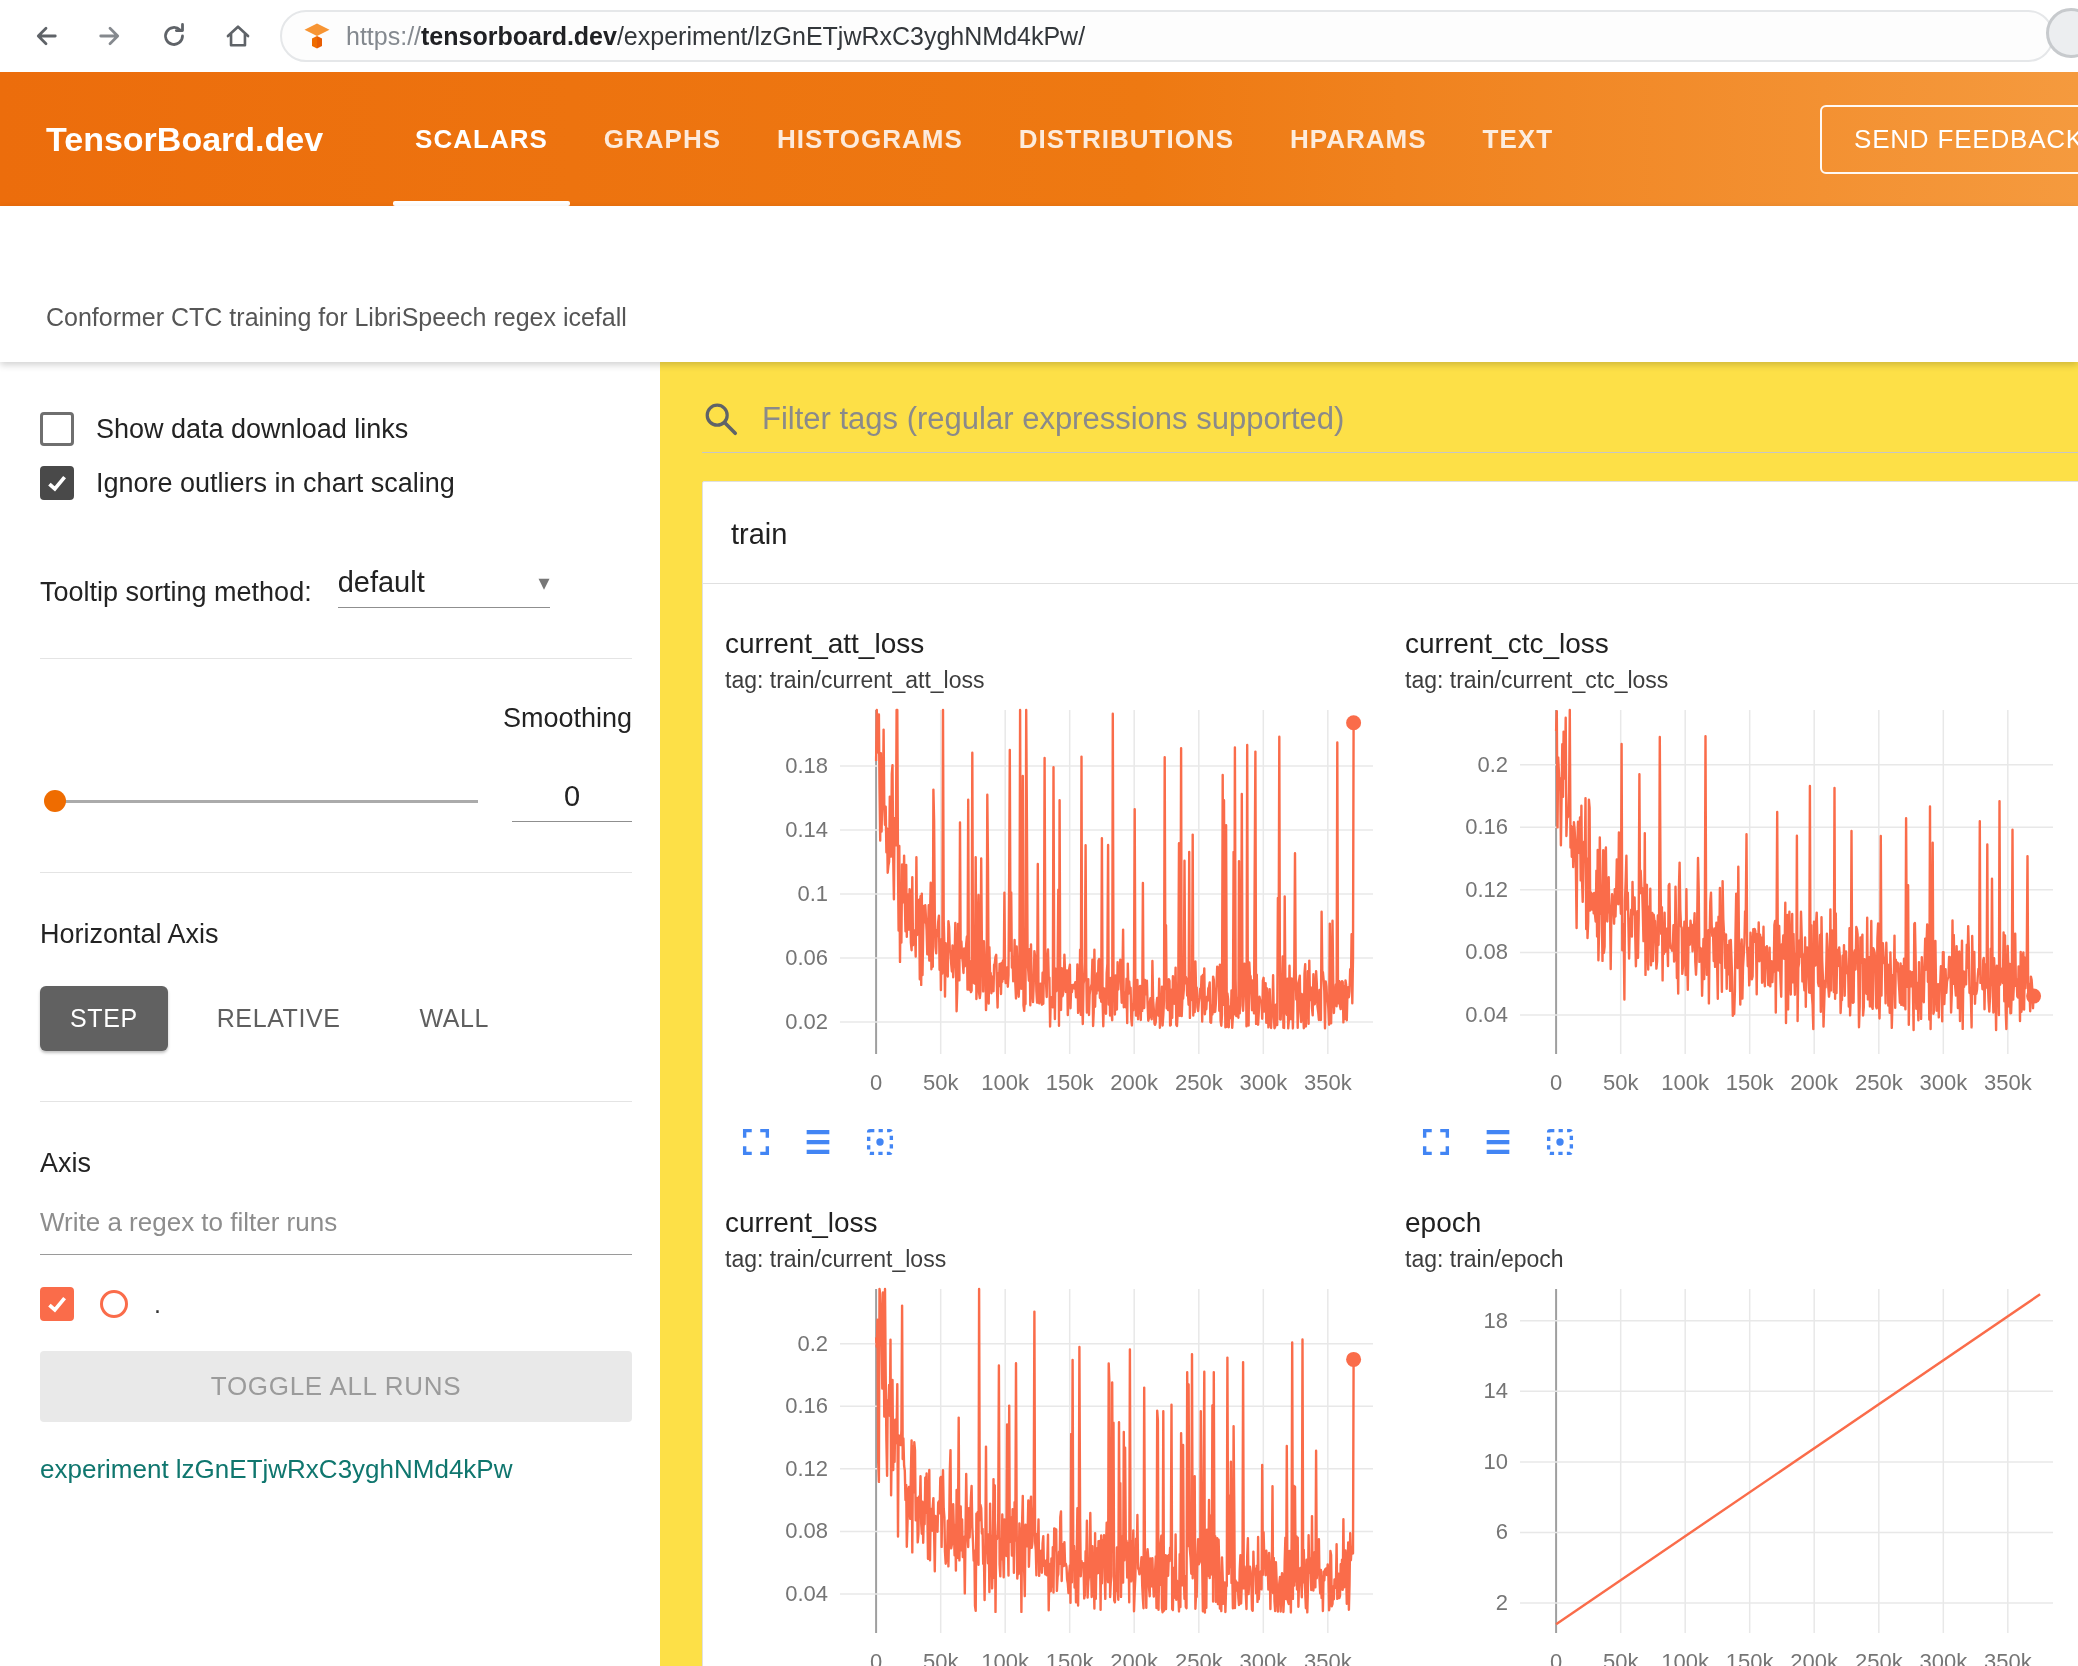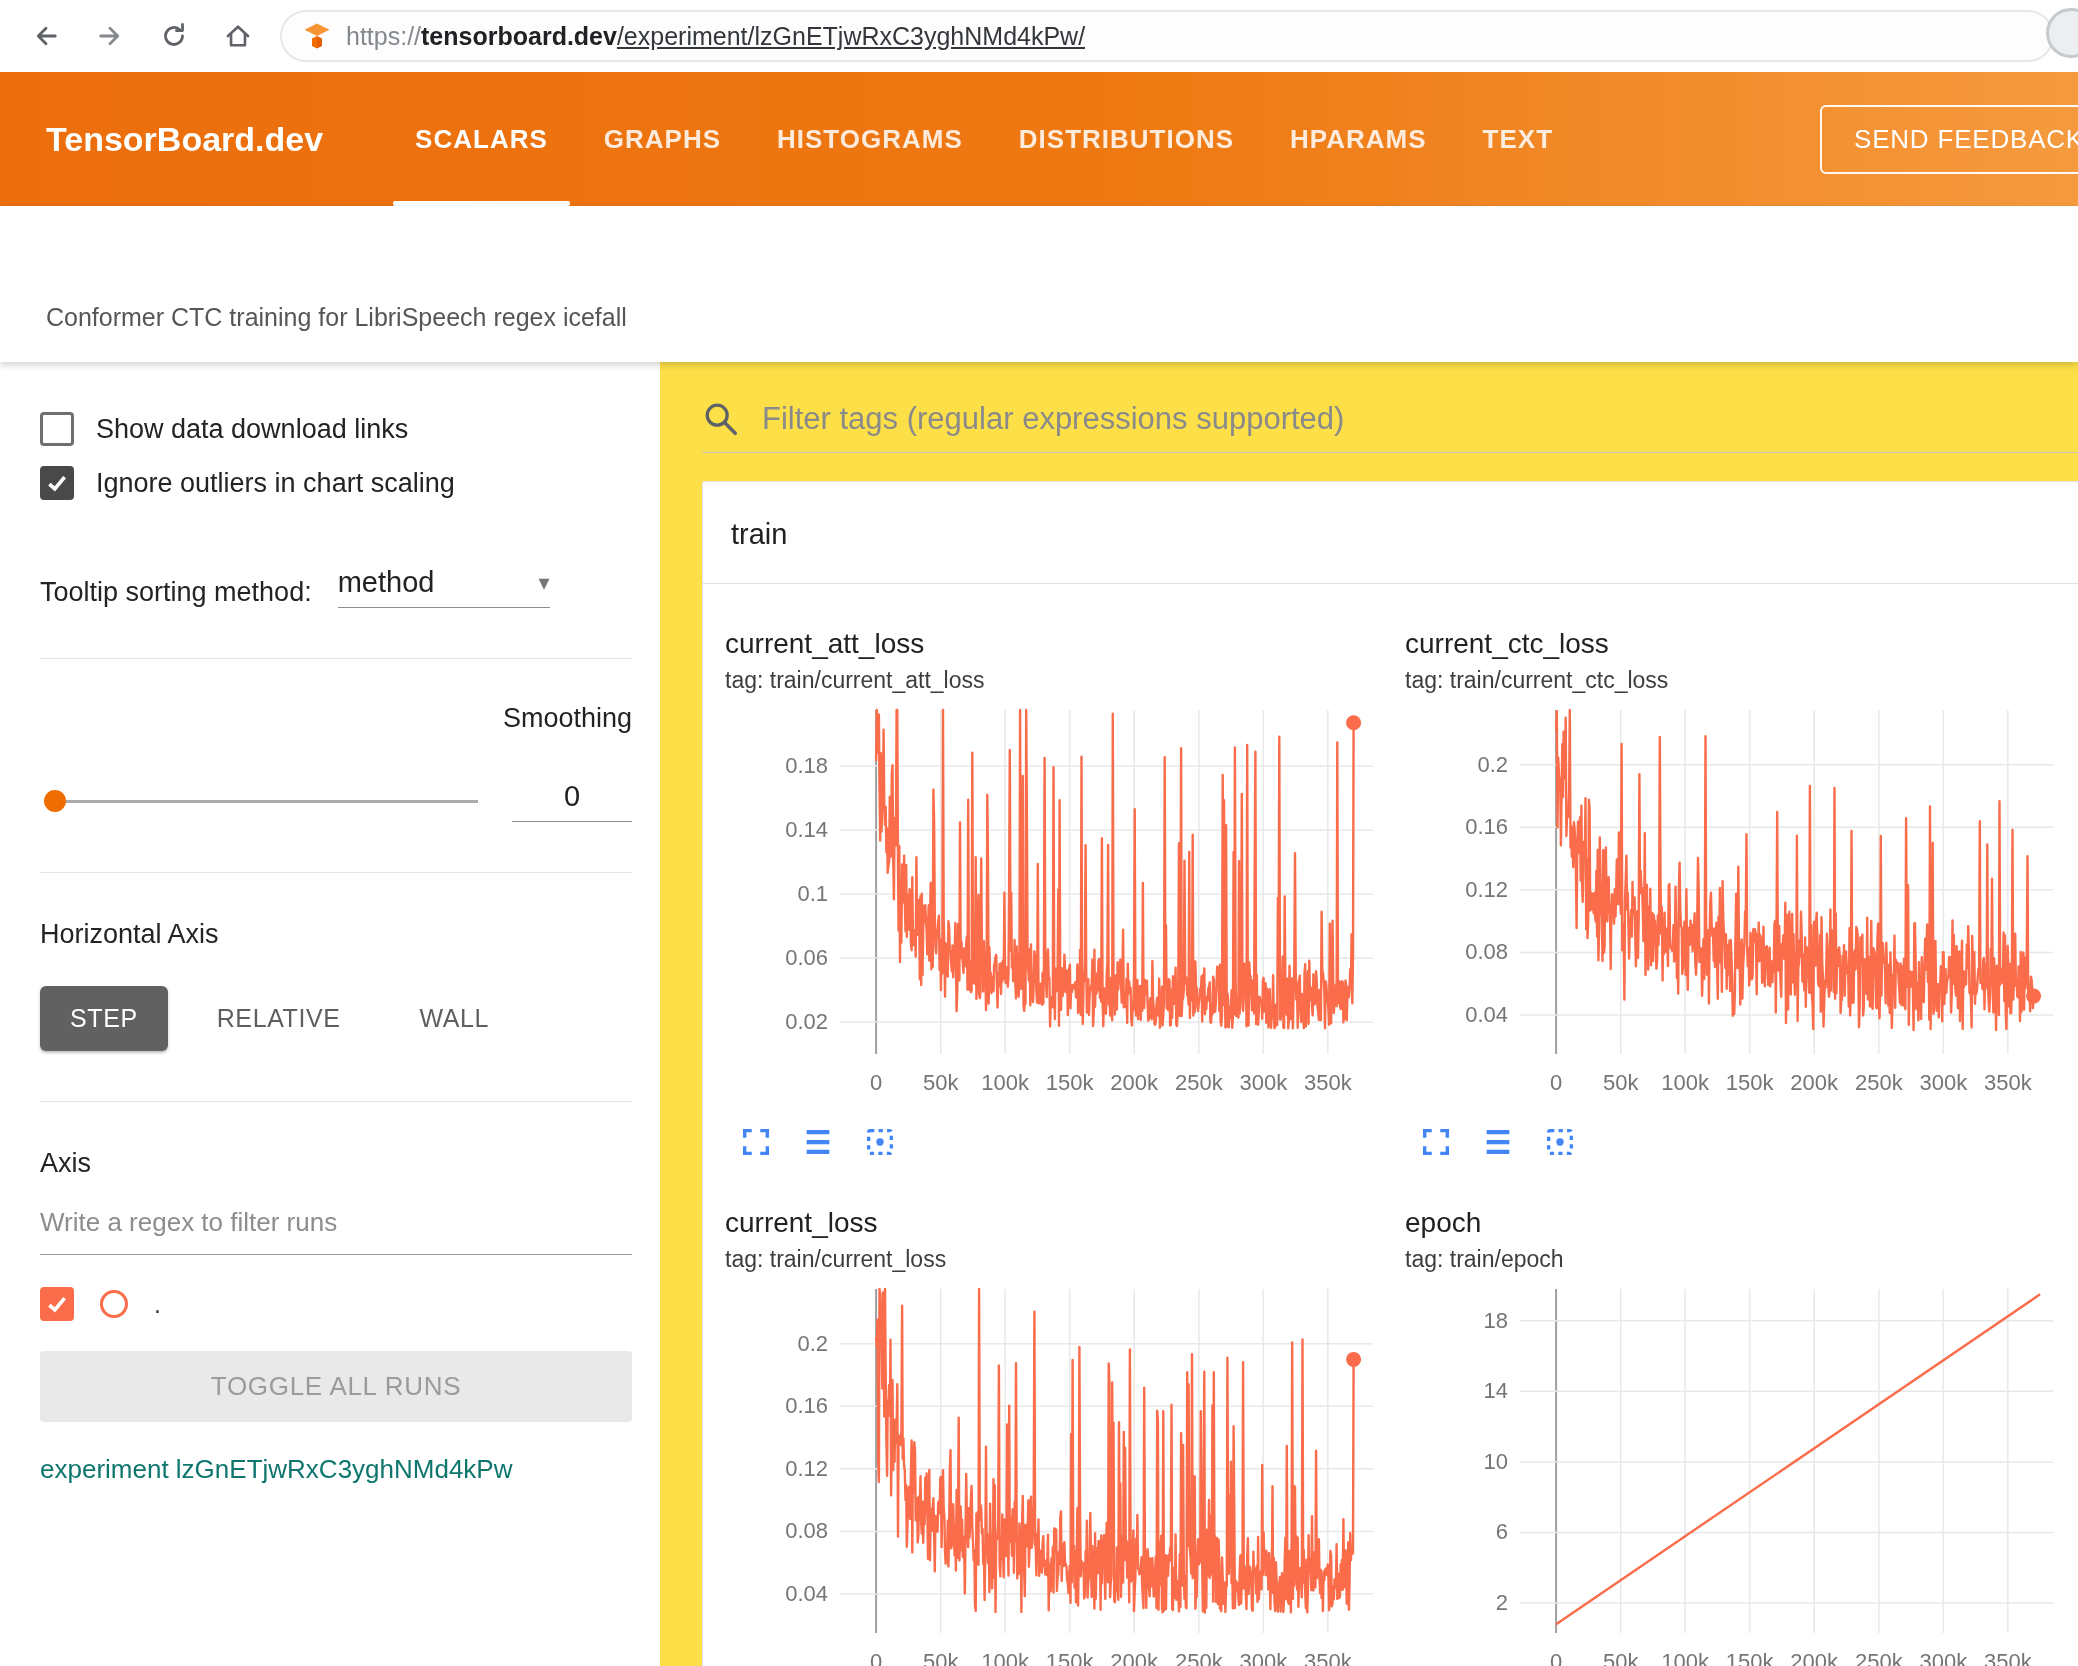--- a/index.html
+++ b/index.html
@@ -10,21 +10,21 @@
   .browser-bar { height:72px; background:#fff; display:flex; align-items:center;
     padding:0 24px; gap:20px; position:relative; }
   .nav-btn { width:44px; height:44px; display:flex; align-items:center; justify-content:center; cursor:pointer; flex:0 0 auto; }
   .nav-btn svg { width:34px; height:34px; }
   .address-pill { flex:1; height:52px; border:2px solid #e5e7e9; background:#fdfdfd;
     border-radius:28px; display:flex; align-items:center; padding:0 20px; gap:14px; min-width:0; }
   .favicon { width:30px; height:30px; flex:0 0 auto; }
   .url { font-size:25px; color:#202124; white-space:nowrap; overflow:hidden; }
   .url .scheme { color:#84898f; }
   .url .domain { font-weight:700; color:#202124; }
-  .url .path { color:#33373b;text-decoration:underline; }
+  .url .path { color:#33373b; }
   .avatar { position:absolute; right:-18px; top:8px; width:50px; height:50px;
     border-radius:50%; background:#eceef0; border:3px solid #c7cacd; }
 
   
   .tb-header { height:134px; background:linear-gradient(90deg,#ec6d0c 0%,#ee7912 55%,#f59a3e 100%);
     display:flex; align-items:stretch; position:relative; }
   .logo { align-self:center; color:#fff; font-size:34px; font-weight:700; padding-left:46px; white-space:nowrap; }
   .tabs { display:flex; margin-left:64px; align-items:stretch; }
   .tab { display:flex; align-items:center; padding:0 28px; color:rgba(255,255,255,.85);
     font-size:26px; font-weight:700; letter-spacing:1px; position:relative; cursor:pointer; white-space:nowrap; }
@@ -179,21 +179,21 @@
           <svg viewBox="0 0 24 24">
             <polyline points="5,13 10,17.5 19,6.5"></polyline>
           </svg>
         </span>
       <span class="check-label">Ignore outliers in chart scaling</span>
     </div>
 
     <div class="tooltip-row">
       <span class="side-label">Tooltip sorting method:</span>
       <span class="dropdown">
-        <span class="val">method</span>
+        <span class="val">default</span>
         <span class="caret">▾</span>
       </span>
     </div>
 
     <hr class="divider">
 
     <div class="side-label smoothing-label">Smoothing</div>
     <div class="slider-row">
       <div class="slider-track">
         <span class="slider-thumb"></span>

